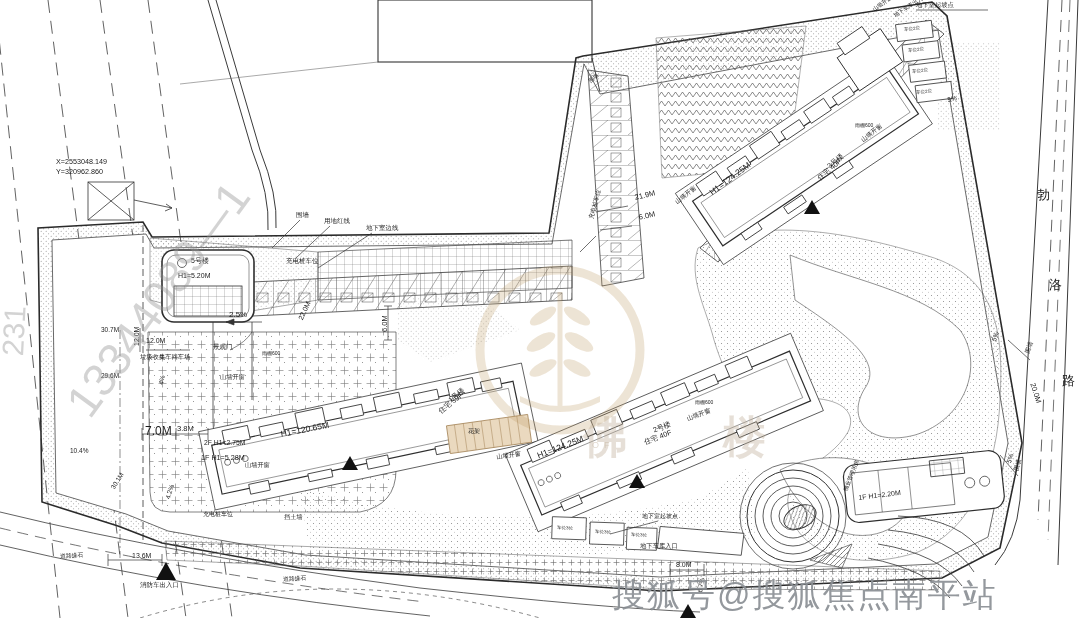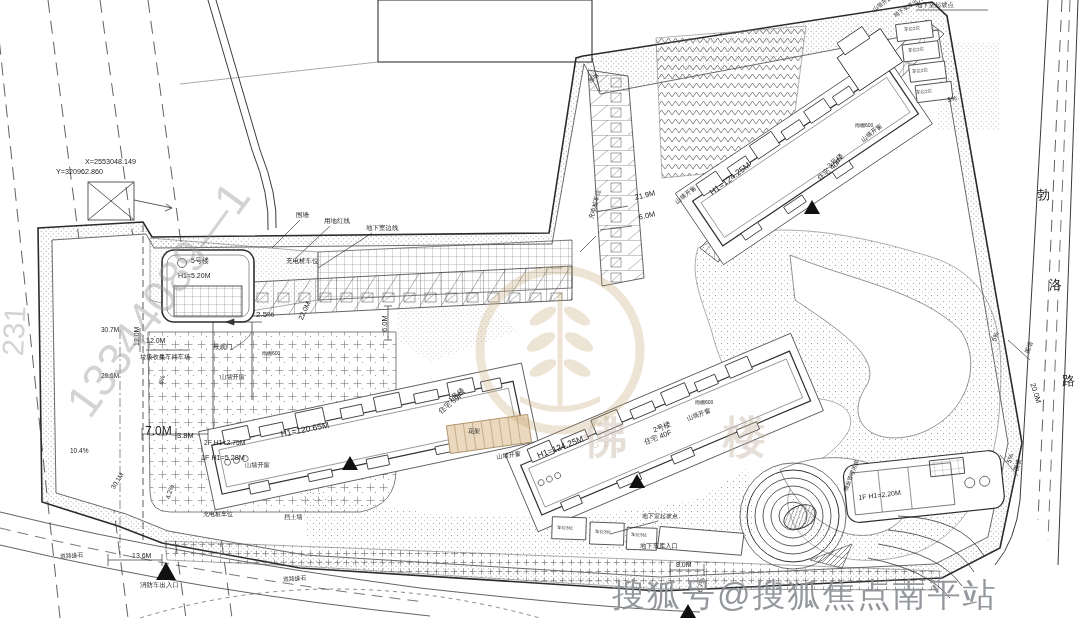--- a/index.html
+++ b/index.html
@@ -330,41 +330,41 @@
   <span class="lbl" style="left:908px;top:49px;font-size:4.5px;transform:rotate(-7deg);">车位2位</span>
   <span class="lbl" style="left:912px;top:70px;font-size:4.5px;transform:rotate(-7deg);">车位2位</span>
   <span class="lbl" style="left:916px;top:91px;font-size:4.5px;transform:rotate(-7deg);">车位2位</span>
   <span class="lbl" style="left:557px;top:526px;font-size:4.5px;transform:rotate(2deg);">车位3位</span>
   <span class="lbl" style="left:595px;top:530px;font-size:4.5px;transform:rotate(2deg);">车位3位</span>
   <span class="lbl" style="left:631px;top:533px;font-size:4.5px;transform:rotate(2deg);">车位3位</span>
 
   <span class="lbl" style="left:634px;top:194px;font-size:7.5px;transform:rotate(-13deg);">21.9M</span>
   <span class="lbl" style="left:638px;top:214px;font-size:7.5px;transform:rotate(-13deg);">6.0M</span>
   <span class="lbl" style="left:381px;top:332px;font-size:7.5px;transform:rotate(-90deg);">6.0M</span>
-  <span class="lbl" style="left:229px;top:311px;font-size:8px;margin-left:27px;">2.5%</span>
+  <span class="lbl" style="left:229px;top:311px;font-size:8px;">2.5%</span>
   <span class="lbl" style="left:297px;top:318px;font-size:7px;transform:rotate(-65deg);">22.0M</span>
   <span class="lbl" style="left:133px;top:346px;font-size:7px;transform:rotate(-90deg);">12.0M</span>
   <span class="lbl" style="left:146px;top:337px;font-size:7px;">12.0M</span>
   <span class="lbl" style="left:101px;top:327px;font-size:6.5px;">30.7M</span>
   <span class="lbl" style="left:101px;top:373px;font-size:6.5px;">29.6M</span>
   <span class="lbl" style="left:145px;top:425px;font-size:12px;text-align:right;">7.0M</span>
-  <span class="lbl" style="left:177px;top:425px;font-size:7.5px;margin-top:7px;">3.8M</span>
+  <span class="lbl" style="left:177px;top:425px;font-size:7.5px;">3.8M</span>
   <span class="lbl" style="left:158px;top:384px;font-size:6.5px;transform:rotate(-78deg);">4%</span>
   <span class="lbl" style="left:165px;top:498px;font-size:6.5px;transform:rotate(-73deg);">4.2%</span>
   <span class="lbl" style="left:70px;top:448px;font-size:6.5px;">10.4%</span>
   <span class="lbl" style="left:110px;top:487px;font-size:6.5px;transform:rotate(-58deg);">30.1M</span>
   <span class="lbl" style="left:132px;top:552px;font-size:7px;">13.6M</span>
   <span class="lbl" style="left:676px;top:561px;font-size:7px;">8.0M</span>
   <span class="lbl" style="left:697px;top:592px;font-size:6.5px;transform:rotate(-80deg);">6.7%</span>
   <span class="lbl" style="left:947px;top:97px;font-size:6.5px;transform:rotate(-12deg);">5%</span>
   <span class="lbl" style="left:991px;top:340px;font-size:6.5px;transform:rotate(-70deg);">5%</span>
   <span class="lbl" style="left:1006px;top:462px;font-size:6.5px;transform:rotate(-72deg);">5%</span>
   <span class="lbl" style="left:1036px;top:382px;font-size:7.5px;transform:rotate(72deg);">20.0M</span>
 
-  <span class="lbl" style="left:56px;top:158px;font-size:7.2px;margin-left:29px;">X=2553048.149</span>
+  <span class="lbl" style="left:56px;top:158px;font-size:7.2px;">X=2553048.149</span>
   <span class="lbl" style="left:56px;top:168px;font-size:7.2px;">Y=320962.860</span>
 
   <span class="lbl" style="left:1037px;top:188px;font-size:13px;">勃</span>
   <span class="lbl" style="left:1049px;top:278px;font-size:13px;">洛</span>
   <span class="lbl" style="left:1062px;top:374px;font-size:13px;">路</span>
 
   <span class="wm-logo" style="left:583px;top:408px;font-size:44px;">佛</span>
   <span class="wm-logo" style="left:723px;top:408px;font-size:44px;">楼</span>
   <span class="wm-sub" style="left:592px;top:440px;font-size:9px;">OF</span>
   <span class="wm-serial" style="left:55px;top:395px;font-size:46px;transform:rotate(-54deg);">13344089—1</span>

